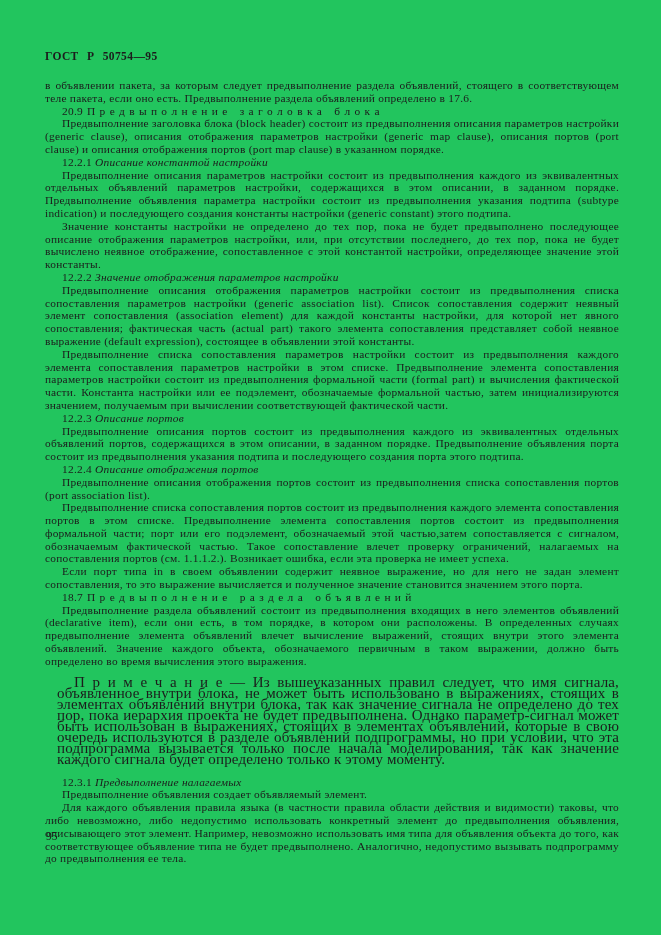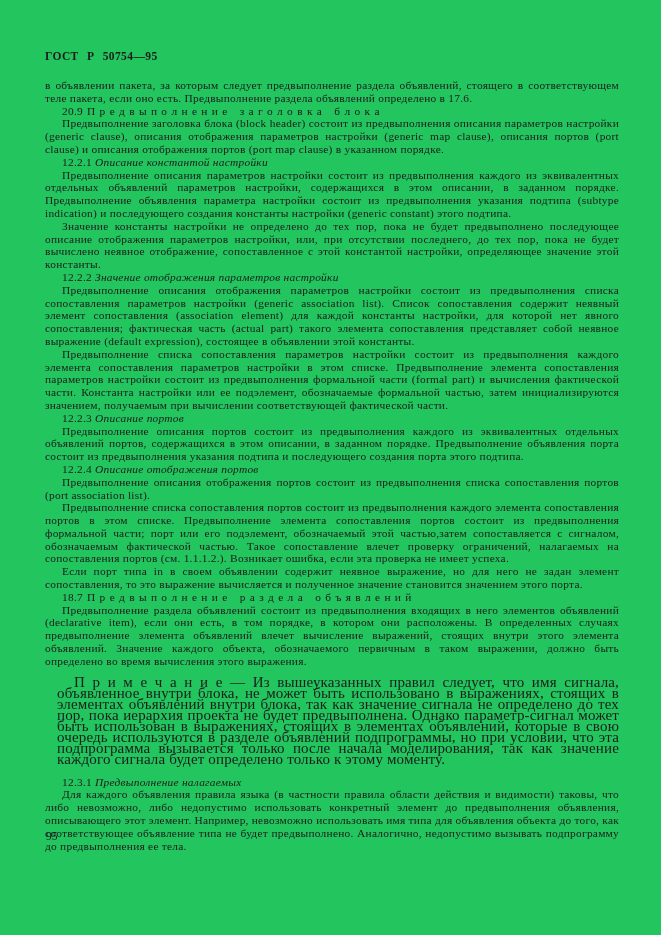--- a/index.html
+++ b/index.html
@@ -66,16 +66,17 @@
       <p class="para hi"><span>12.2.3 </span><span class="t">Описание портов</span></p>
       <p class="para">Предвыполнение описания портов состоит из предвыполнения каждого из эквивалентных отдельных объявлений портов, содержащихся в этом описании, в заданном порядке. Предвыполнение объявления порта состоит из предвыполнения указания подтипа и последующего создания порта этого подтипа.</p>
       <p class="para hi"><span>12.2.4 </span><span class="t">Описание отображения портов</span></p>
       <p class="para">Предвыполнение описания отображения портов состоит из предвыполнения списка сопоставления портов (port association list).</p>
       <p class="para">Предвыполнение списка сопоставления портов состоит из предвыполнения каждого элемента сопоставления портов в этом списке. Предвыполнение элемента сопоставления портов состоит из предвыполнения формальной части; порт или его подэлемент, обозначаемый этой частью,затем сопоставляется с сигналом, обозначаемым фактической частью. Такое сопоставление влечет проверку ограничений, налагаемых на сопоставления портов (см. 1.1.1.2.). Возникает ошибка, если эта проверка не имеет успеха.</p>
       <p class="para">Если порт типа in в своем объявлении содержит неявное выражение, но для него не задан элемент сопоставления, то это выражение вычисляется и полученное значение становится значением этого порта.</p>
       <p class="para hs">18.7 П р е д в ы п о л н е н и е   р а з д е л а   о б ъ я в л е н и й</p>
       <p class="para">Предвыполнение раздела объявлений состоит из предвыполнения входящих в него элементов объявлений (declarative item), если они есть, в том порядке, в котором они расположены. В определенных случаях предвыполнение элемента объявлений влечет вычисление выражений, стоящих внутри этого элемента объявлений. Значение каждого объекта, обозначаемого первичным в таком выражении, должно быть определено во время вычисления этого выражения.</p>
       <p class="note">П р и м е ч а н и е — Из вышеуказанных правил следует, что имя сигнала, объявленное внутри блока, не может быть использовано в выражениях, стоящих в элементах объявлений внутри блока, так как значение сигнала не определено до тех пор, пока иерархия проекта не будет предвыполнена. Однако параметр-сигнал может быть использован в выражениях, стоящих в элементах объявлений, которые в свою очередь используются в разделе объявлений подпрограммы, но при условии, что эта подпрограмма вызывается только после начала моделирования, так как значение каждого сигнала будет определено только к этому моменту.</p>
       <p class="para hi"><span>12.3.1 </span><span class="t">Предвыполнение налагаемых</span></p>
+      <p class="para">Предвыполнение объявления создает объявляемый элемент.</p>
       <p class="para">Для каждого объявления правила языка (в частности правила области действия и видимости) таковы, что либо невозможно, либо недопустимо использовать конкретный элемент до предвыполнения объявления, описывающего этот элемент. Например, невозможно использовать имя типа для объявления объекта до того, как соответствующее объявление типа не будет предвыполнено. Аналогично, недопустимо вызывать подпрограмму до предвыполнения ее тела.</p>
     </div>
   <div class="pageno">95</div>
 </div>
 
 </body></html>

